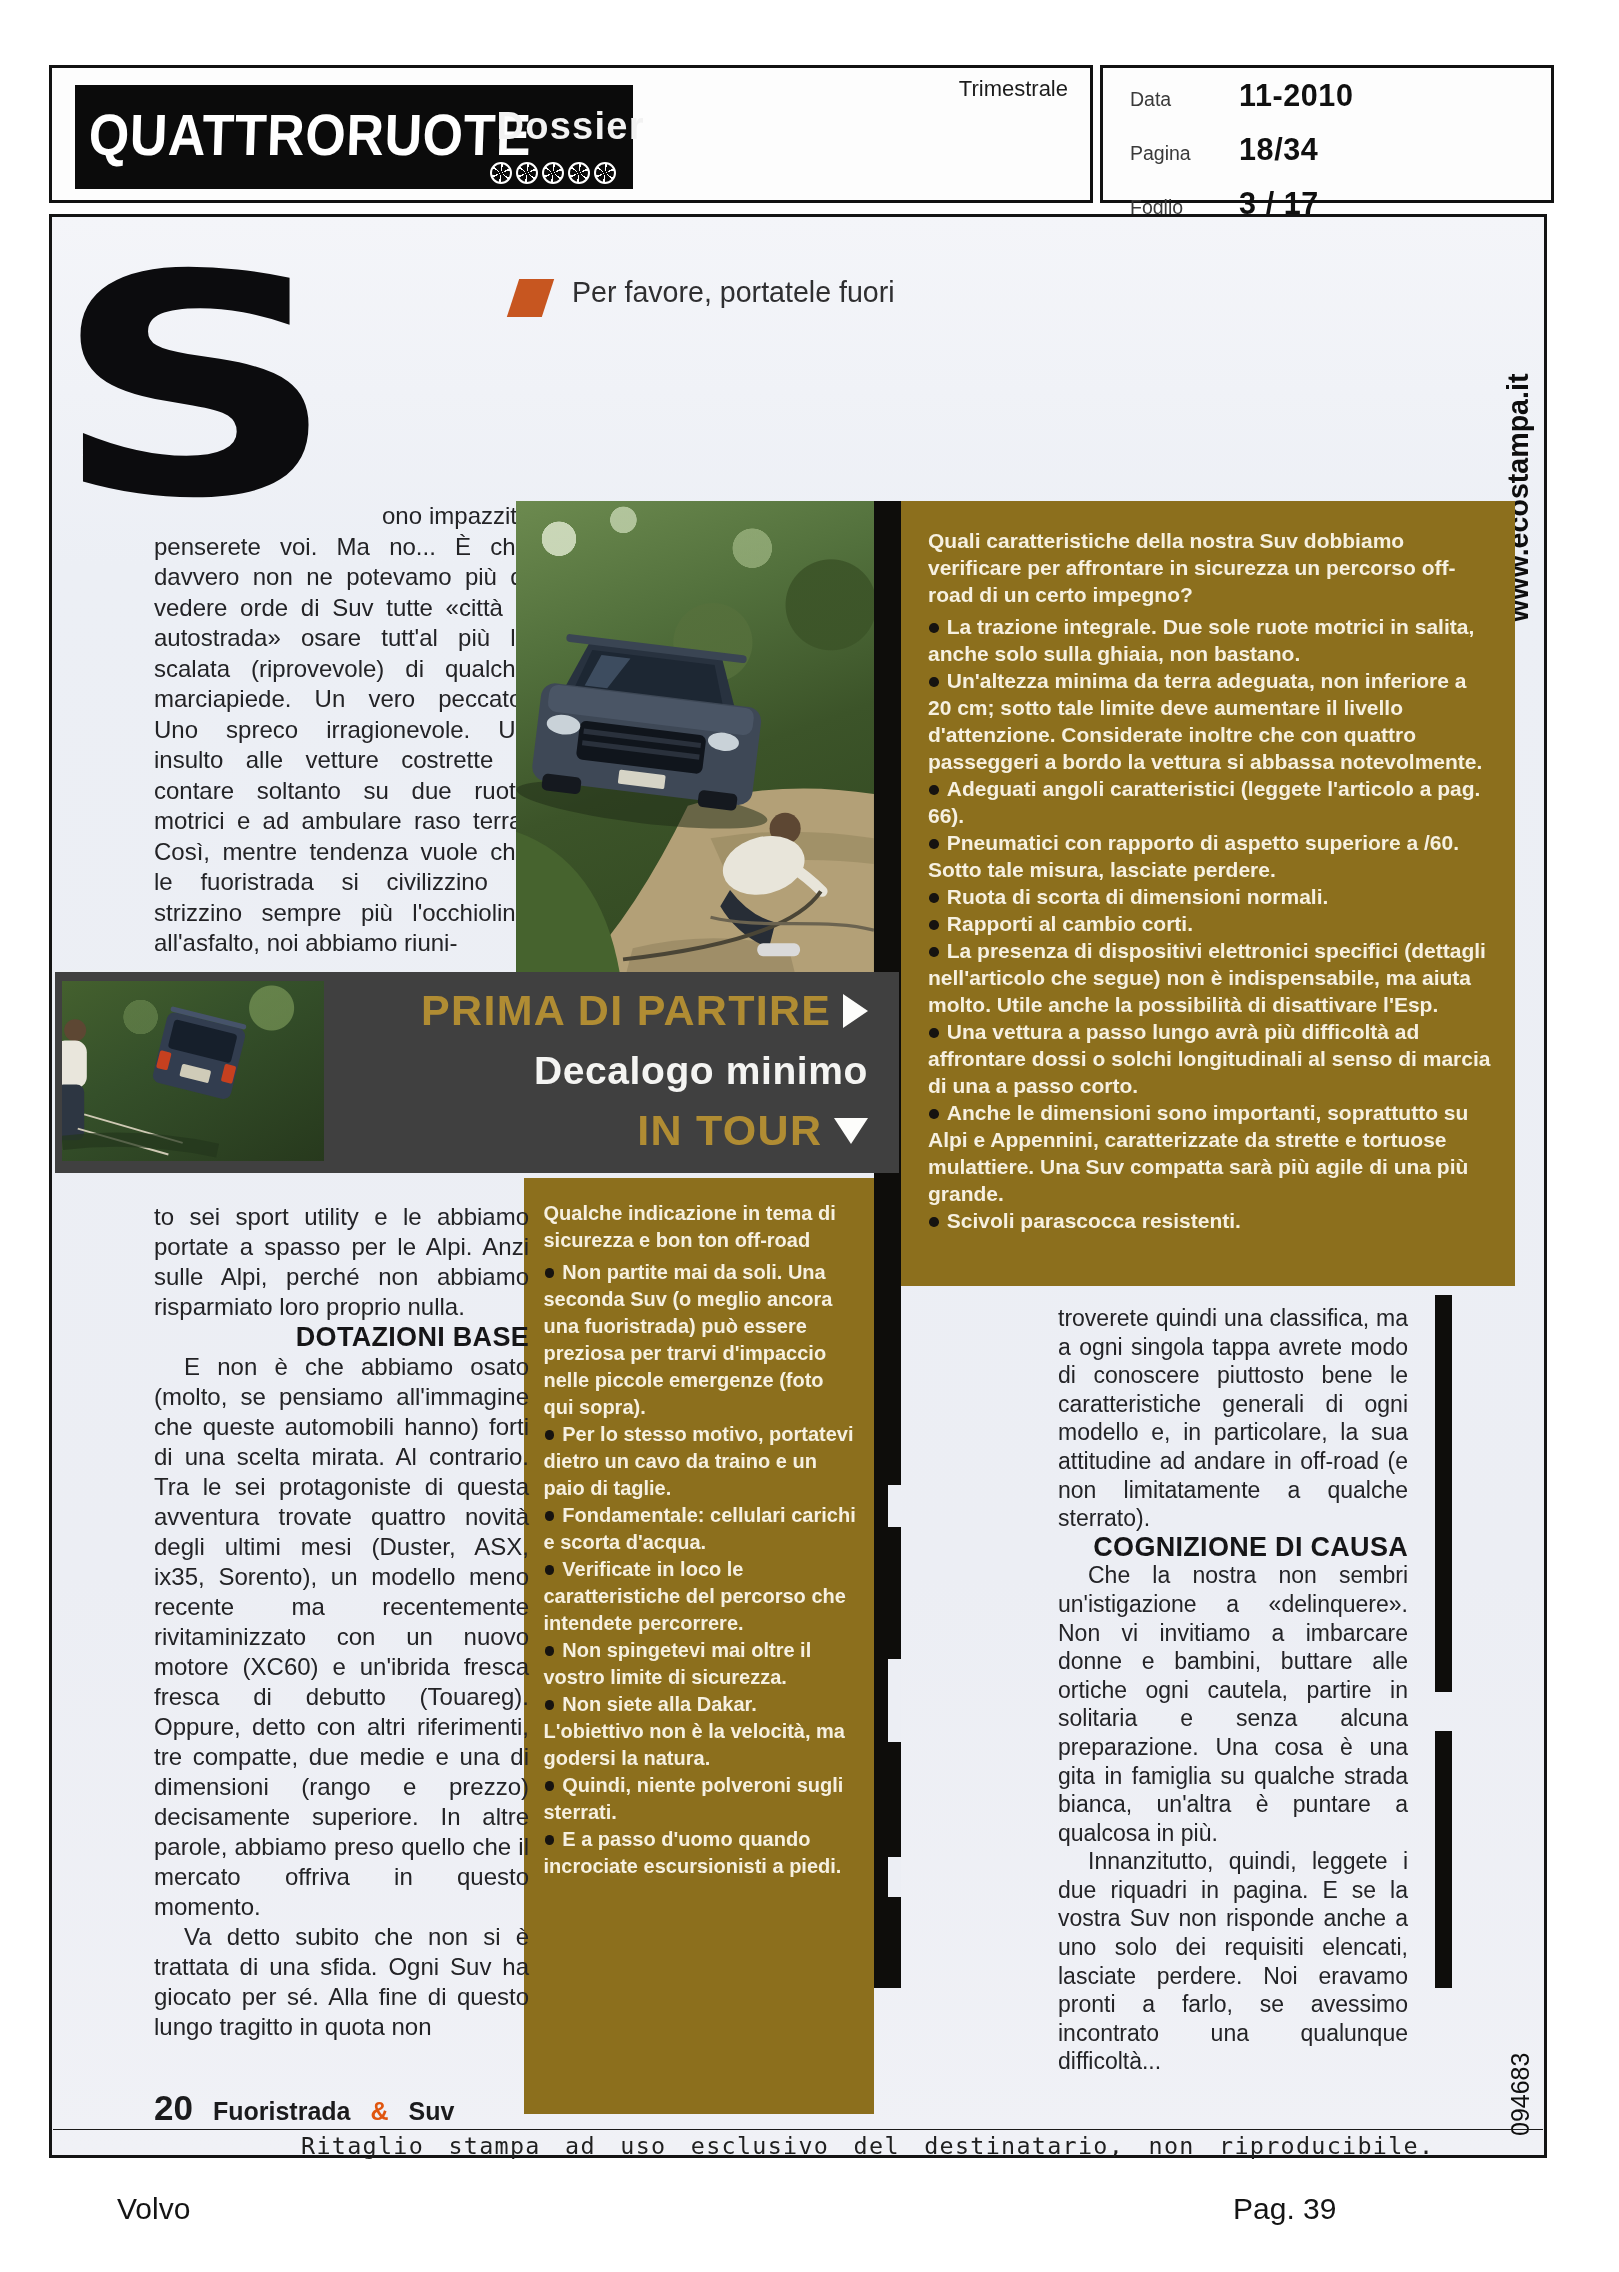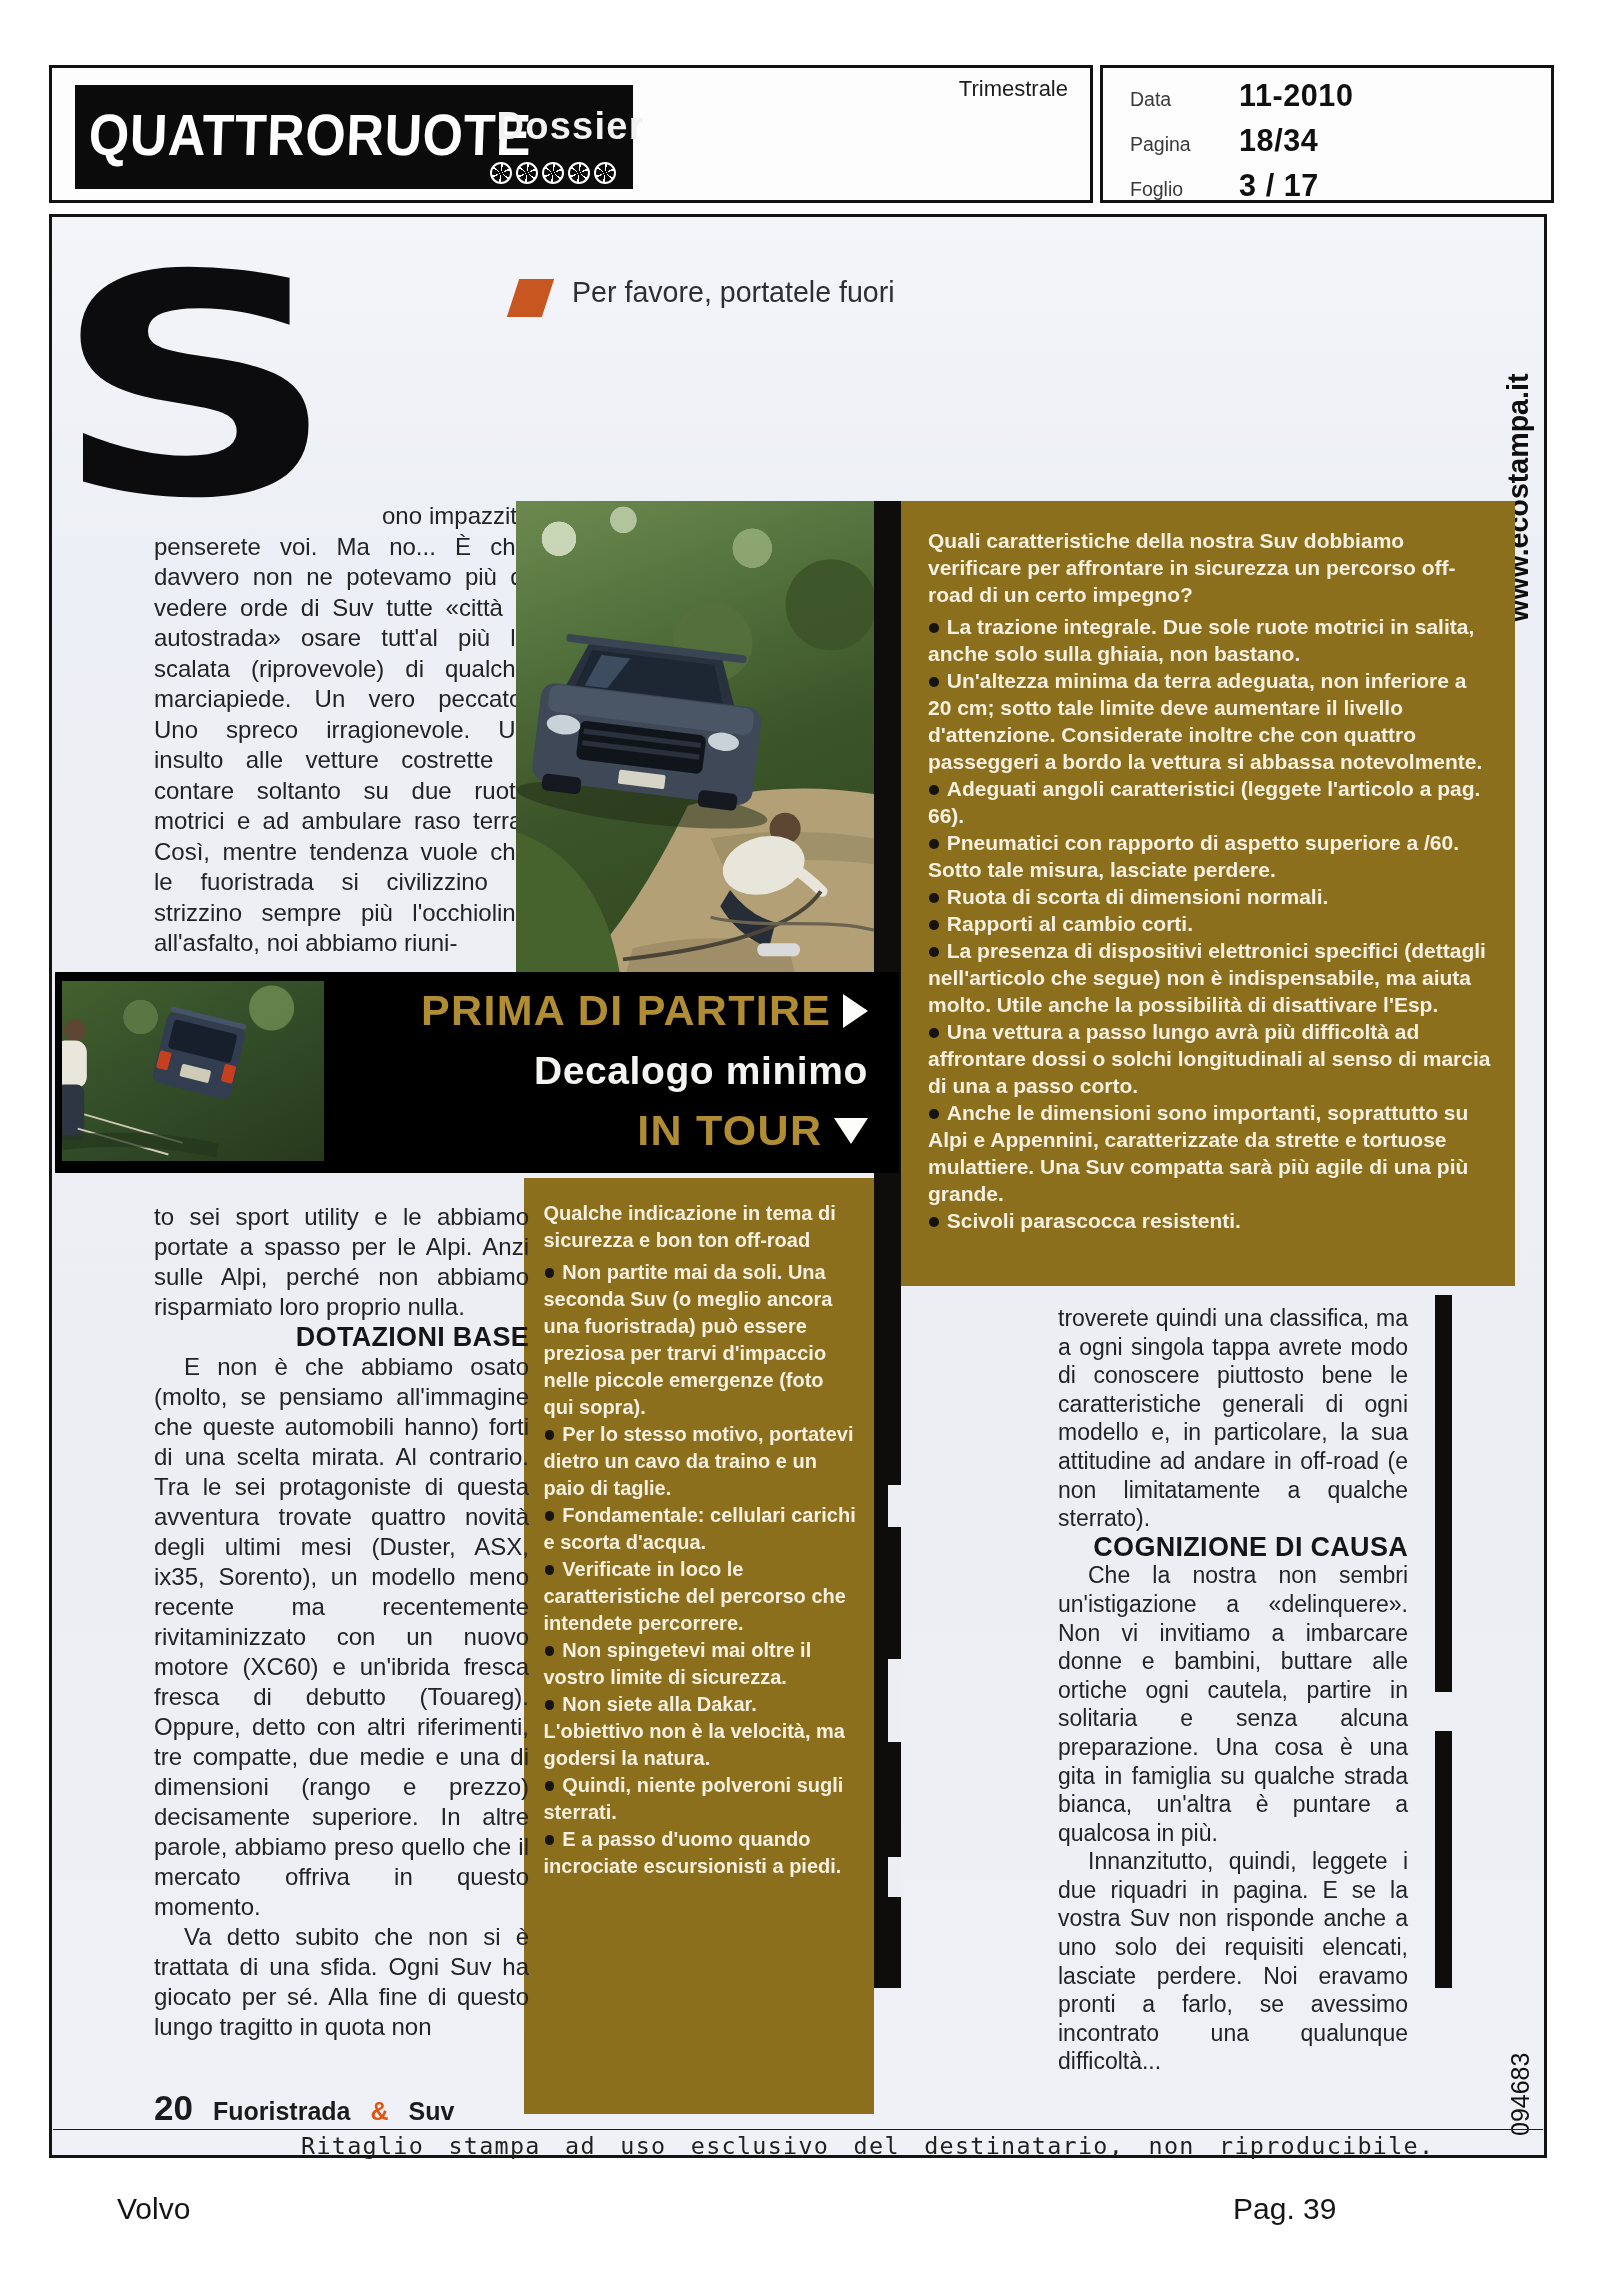--- a/index.html
+++ b/index.html
@@ -10,21 +10,21 @@
   .hbox{position:absolute;border:3.9px solid #121212;background:#fdfdfd;box-sizing:border-box;}
   .hbox1{left:49px;top:65px;width:1044px;height:138px;}
   .hbox2{left:1100px;top:65px;width:454px;height:138px;}
   .logo-box{position:absolute;left:23.4px;top:17px;width:558px;height:104px;background:#0b0b0b;color:#fff;}
   .logo-main{position:absolute;left:14.3px;top:15.6px;font-size:52px;font-weight:700;letter-spacing:0.6px;transform:scaleY(1.12) skewX(-2deg);transform-origin:left top;white-space:nowrap;}
   .logo-sub{position:absolute;left:421px;top:19.5px;font-size:38px;font-weight:700;color:#f2f2f2;letter-spacing:1.3px;}
   .wheels{position:absolute;left:415px;bottom:5.2px;display:flex;gap:3.9px;}
   .wheel{width:22px;height:22px;border:2.6px solid #fff;border-radius:50%;box-sizing:border-box;background:
      repeating-conic-gradient(#ffffff 0deg 14deg, #0b0b0b 14deg 60deg);}
   .frequency{position:absolute;right:22px;top:7.8px;font-size:22px;color:#1c1c1c;}
-  .meta-rows{position:absolute;left:27px;top:10.4px;right:13px;display:flex;flex-direction:column;gap:10px;}
+  .meta-rows{position:absolute;left:27px;top:10.4px;right:13px;display:flex;flex-direction:column;gap:19px;}
   .meta-row{display:flex;align-items:baseline;}
   .meta-label{width:109px;font-size:19.5px;color:#3a3a3a;}
   .meta-value{font-size:30.5px;font-weight:700;color:#101010;letter-spacing:0.6px;}
 
   
   .frame{position:absolute;left:49px;top:214px;width:1498px;height:1944px;box-sizing:border-box;
     border:3.9px solid #141414;background:linear-gradient(180deg,#f4f5f9 0%,#eceff5 18%,#eceef4 70%,#f0f1f6 100%);}
 
   
   .vtext{position:absolute;writing-mode:vertical-rl;transform:rotate(180deg);color:#0e0e0e;white-space:nowrap;}
@@ -69,21 +69,21 @@
   .olive{background:#8c6f1d;color:#f6f0e0;font-weight:700;box-sizing:border-box;overflow:hidden;}
   .checklist{position:absolute;left:901px;top:501px;width:614px;height:785px;padding:26px 23.4px 19.5px 27px;
      font-size:21px;line-height:27px;}
   .decalogo{position:absolute;left:524px;top:1178px;width:350px;height:936px;padding:22px 17px 17px 19.5px;
      font-size:20px;line-height:27px;}
   .olive .intro{margin:0 0 5.2px 0;}
   .bullet-item{margin:0;}
   .dot{display:inline-block;width:9.7px;height:9.7px;border-radius:50%;background:#161310;margin:0 7.8px 1.9px 1.3px;vertical-align:middle;}
 
   
-  .banner{position:absolute;left:55px;top:972px;width:844px;height:201px;background:#000000;}
+  .banner{position:absolute;left:55px;top:972px;width:844px;height:201px;background:#404040;}
   .banner-line{position:absolute;right:31px;display:flex;align-items:center;gap:11.7px;white-space:nowrap;}
   .bl1{top:14.3px;}
   .bl2{top:77px;text-align:center;}
   .bl3{top:134px;}
   .gold{color:#b08c33;font-weight:700;font-size:43px;letter-spacing:1.3px;}
   .white-line{color:#f4f4f2;font-weight:700;font-size:39px;letter-spacing:0.6px;}
   .tri-right{width:0;height:0;border-top:17.5px solid transparent;border-bottom:17.5px solid transparent;border-left:25px solid #fdfdfb;}
   .tri-down{width:0;height:0;border-left:17.5px solid transparent;border-right:17.5px solid transparent;border-top:26px solid #fdfdfb;}
 
   

